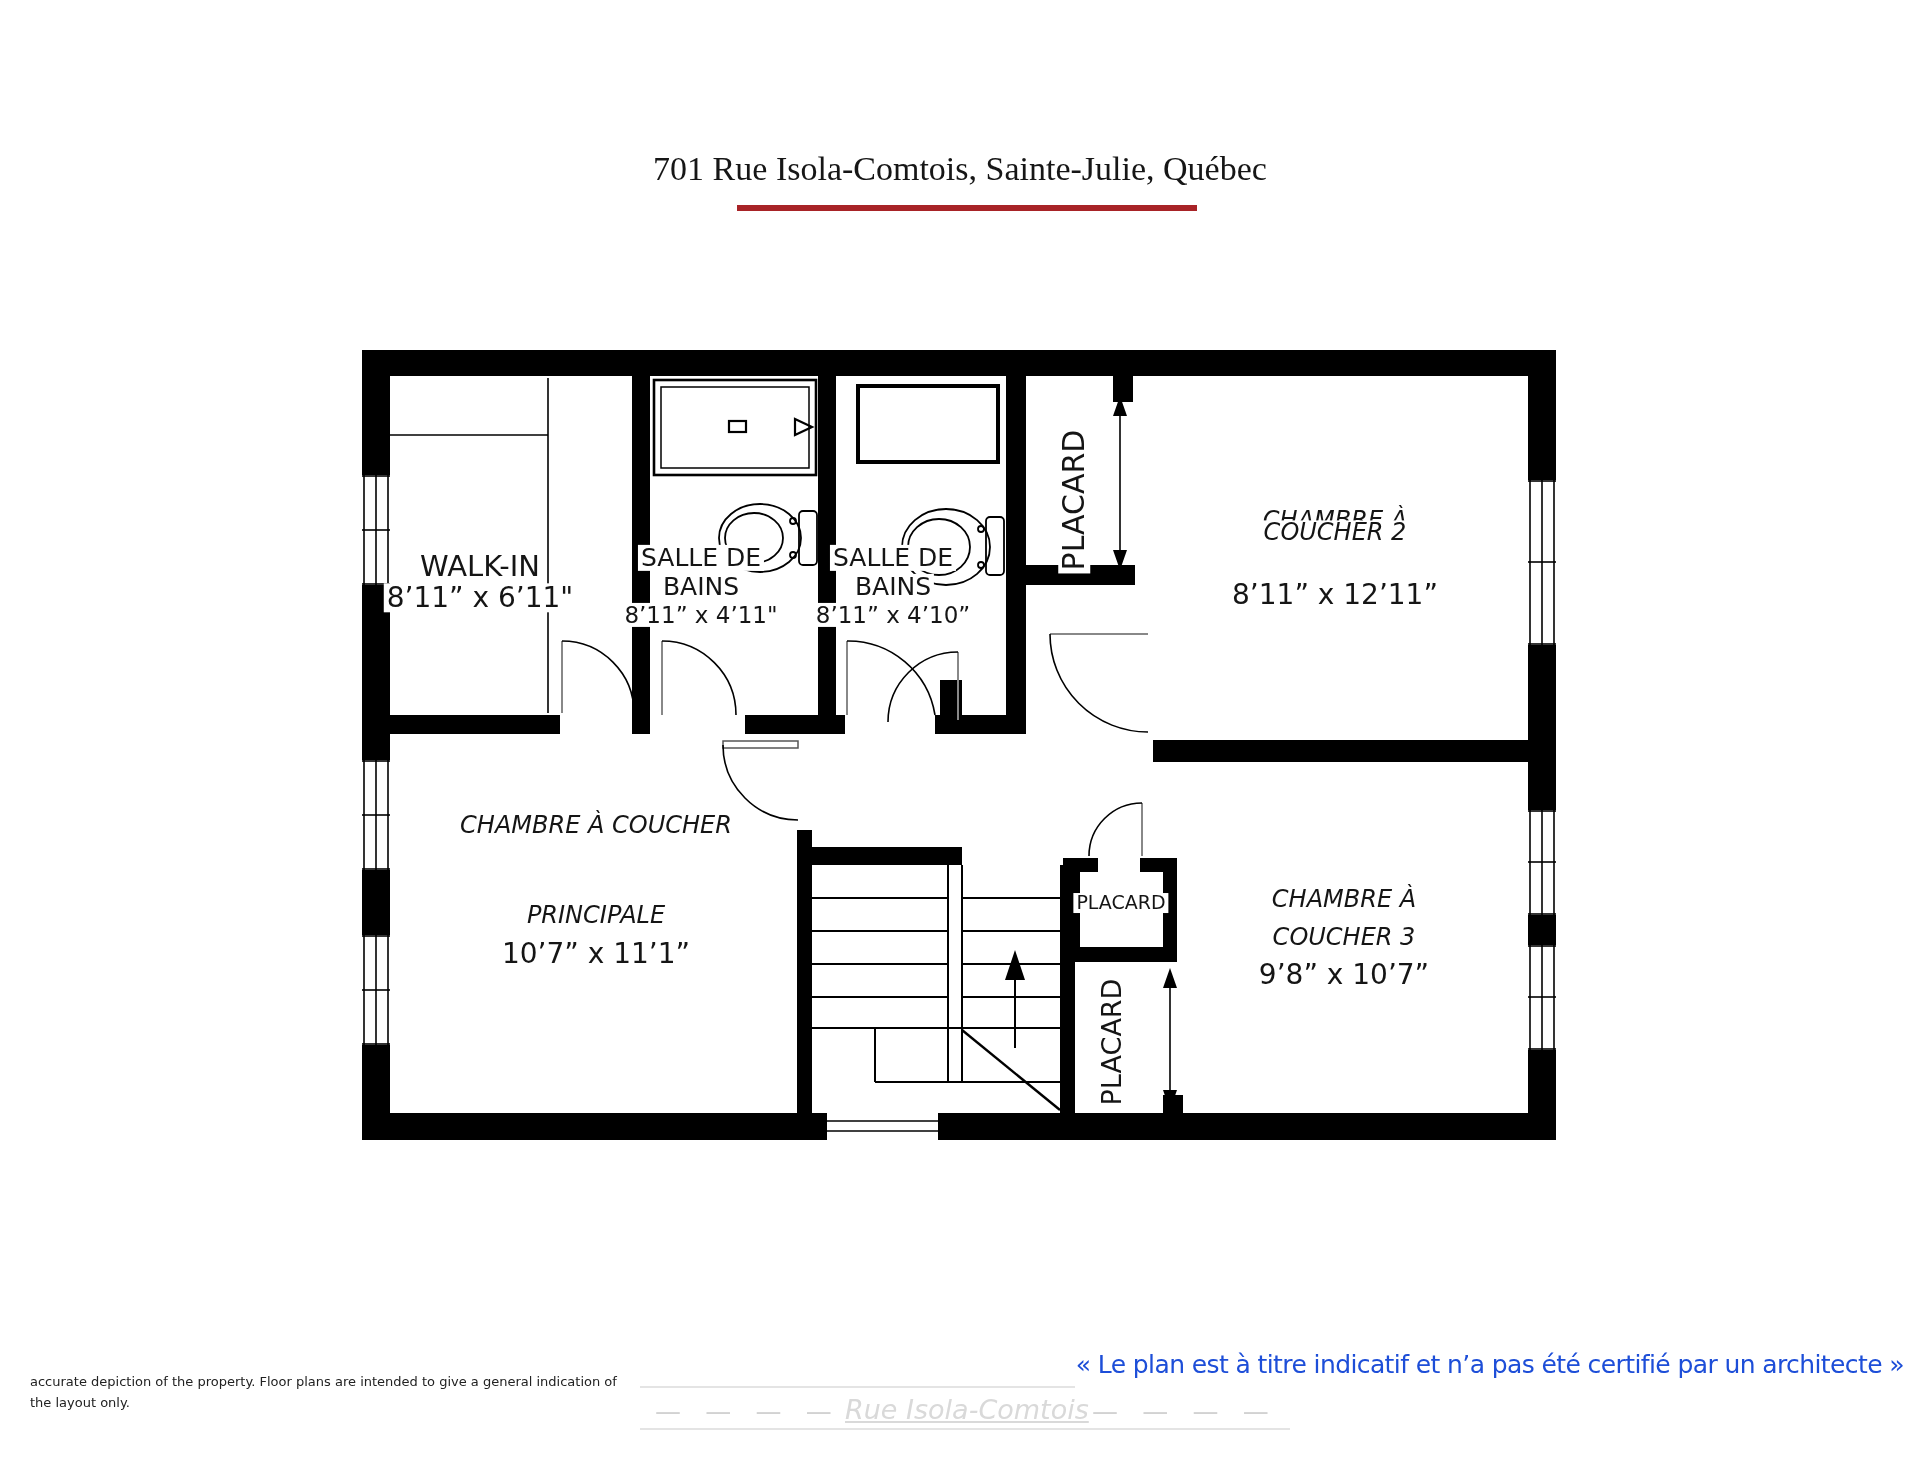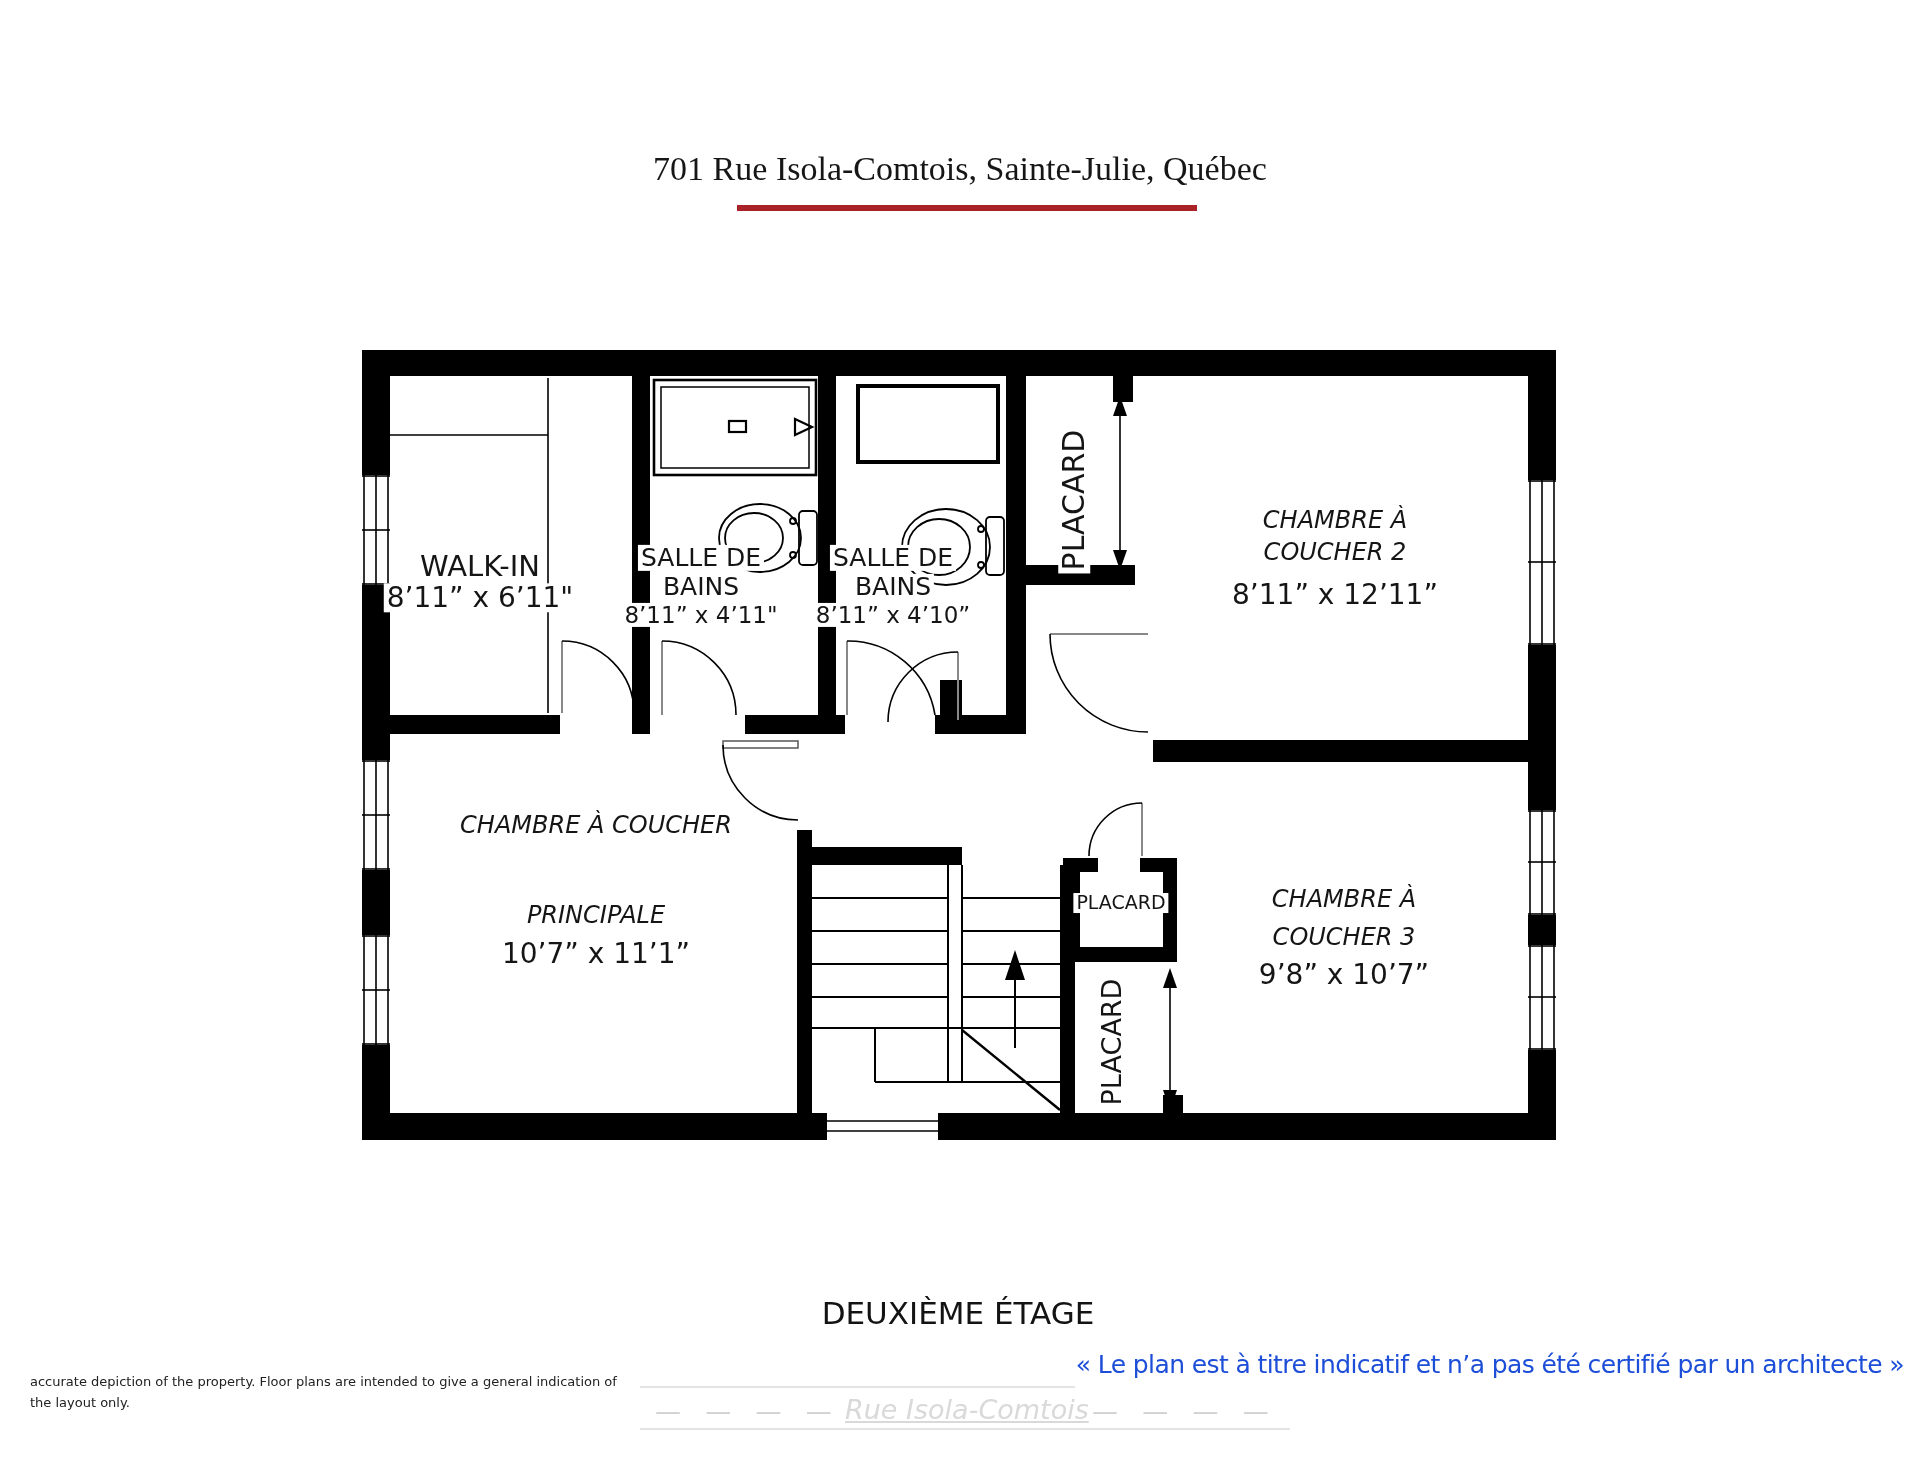--- a/index.html
+++ b/index.html
@@ -228,35 +228,34 @@
   <div class="lbl bath-name" style="left:701px;top:587px;">BAINS</div>
   <div class="lbl bath-dims" style="left:701px;top:615px;">8’11” x 4’11"</div>
 
   <div class="lbl bath-name" style="left:893px;top:558px;">SALLE DE</div>
   <div class="lbl bath-name" style="left:893px;top:587px;">BAINS</div>
   <div class="lbl bath-dims" style="left:893px;top:615px;">8’11” x 4’10”</div>
 
   <div class="lbl rot placard-top-lbl" style="left:1074px;top:500px;">PLACARD</div>
 
   <div class="lbl room-name" style="left:1335px;top:521px;">CHAMBRE À</div>
-  <div class="lbl room-name" style="left:1335px;top:553px;">COUCHER 2</div>
+  <div class="lbl room-name" style="left:1335px;top:533px;">COUCHER 2</div>
   <div class="lbl room-dims" style="left:1335px;top:595px;">8’11” x 12’11”</div>
 
   <div class="lbl room-name" style="left:596px;top:826px;text-align:center;">CHAMBRE À COUCHER</div>
   <div class="lbl room-name" style="left:596px;top:916px;">PRINCIPALE</div>
   <div class="lbl room-dims" style="left:596px;top:954px;">10’7” x 11’1”</div>
 
   <div class="lbl placard-small-lbl" style="left:1121px;top:903px;">PLACARD</div>
   <div class="lbl rot placard-bottom-lbl" style="left:1112px;top:1042px;">PLACARD</div>
 
   <div class="lbl room-name" style="left:1344px;top:900px;">CHAMBRE À</div>
   <div class="lbl room-name" style="left:1344px;top:938px;">COUCHER 3</div>
   <div class="lbl room-dims" style="left:1344px;top:975px;">9’8” x 10’7”</div>
 
-  <div class="floor-label">DEUXIÈME ÉTAGE</div>
   <div class="note">« Le plan est à titre indicatif et n’a pas été certifié par un architecte »</div>
 
   <div class="disclaimer">
     <div>accurate depiction of the property. Floor plans are intended to give a general indication of the layout only.</div>
 
   </div>
 
   <div class="wm-line" style="left:640px;top:1386px;width:435px;"></div>
   <div class="wm-line" style="left:640px;top:1428px;width:650px;"></div>
   <div class="wm-dashes" style="left:655px;">— — — —</div>

